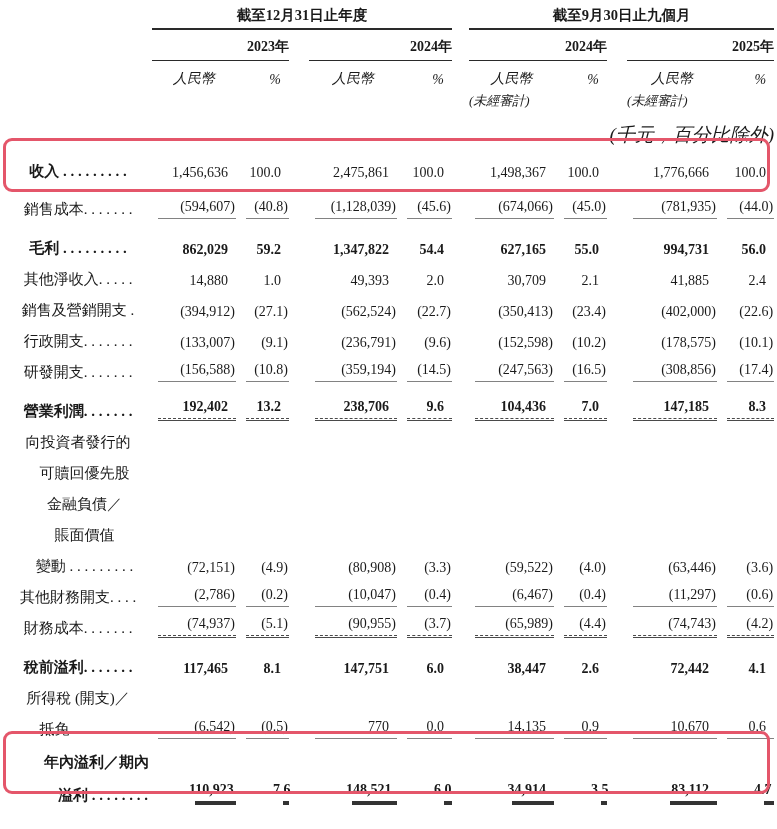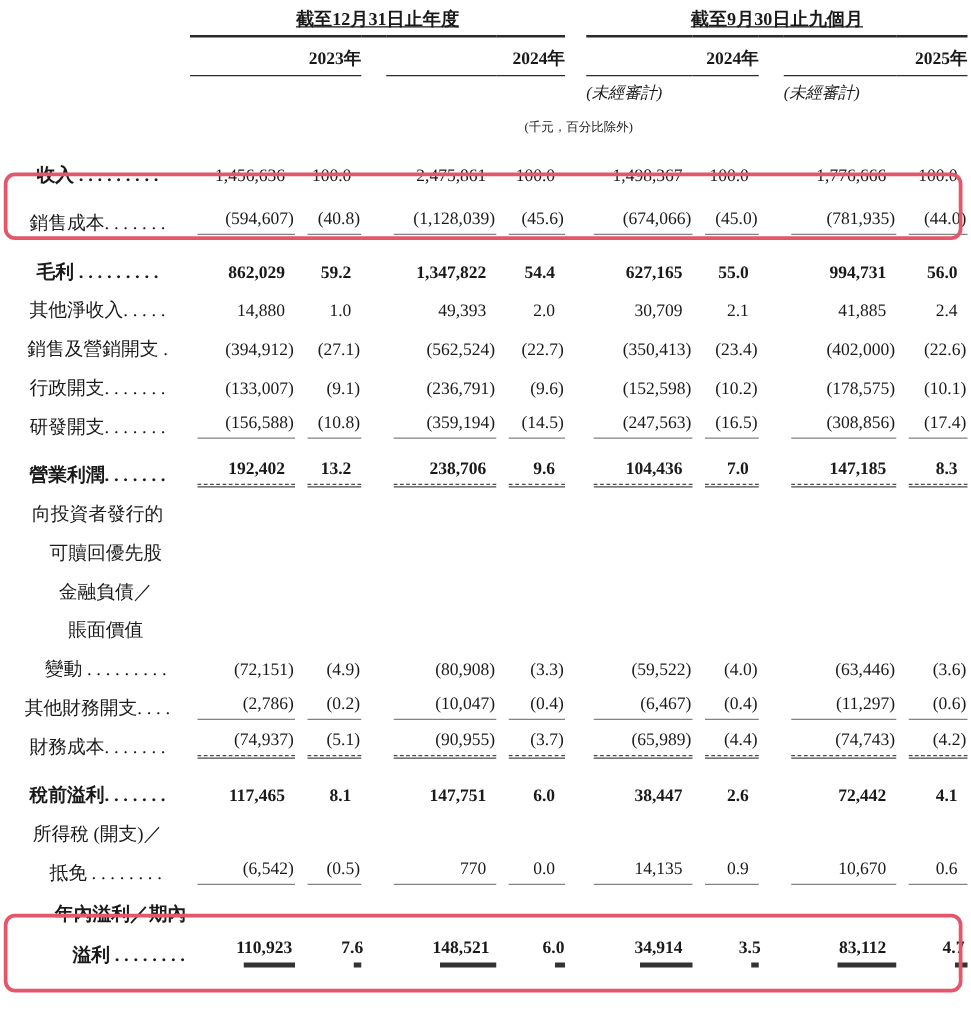--- a/index.html
+++ b/index.html
@@ -17,26 +17,26 @@
     table-layout:fixed;
     width:770px;
     margin:6px 0 0 4px;
   }
   col.c-lbl{width:148px} col.c-r1{width:84px} col.c-p1{width:53px}
   col.c-g1{width:20px}  col.c-r2{width:88px} col.c-p2{width:55px}
   col.c-g2{width:17px}  col.c-r3{width:85px} col.c-p3{width:53px}
   col.c-g3{width:20px}  col.c-r4{width:90px} col.c-p4{width:57px}
 
   thead th { font-weight:bold; vertical-align:bottom; }
-  th.grp { font-size:14.5px; border-bottom:2px solid #2a2a2a; padding-bottom:3px; text-align:center;text-decoration:underline; }
+  th.grp { font-size:14.5px; border-bottom:2px solid #2a2a2a; padding-bottom:3px; text-align:center; }
   th.yr  { font-size:14px; border-bottom:1.5px solid #2a2a2a; padding:8px 0 4px; text-align:right; }
   th.cur { font-weight:normal; font-style:italic; font-size:14px; padding-top:9px; text-align:center; }
   th.pct { font-weight:normal; font-style:italic; font-size:14px; padding-top:9px; text-align:right; padding-right:8px; }
   th.una { font-weight:normal; font-style:italic; font-size:13px; padding-top:4px; text-align:left; }
-  td.note { font-size:10px; text-align:center; padding-top:12px; height:34px; vertical-align:top; }
+  td.note { font-style:italic; font-size:19px; text-align:right; padding-top:12px; height:34px; vertical-align:top; }
 
   tbody td { vertical-align:bottom; font-size:14px; }
   tr.line td { height:31px; padding-bottom:2px; }
   tr.tot  td { height:39px; }
   tr.rev  td { height:42px; padding-bottom:9px; }
   tr.fin  td { height:33px;padding-left:37px; }
   td.lbl { font-size:15px; white-space:nowrap; overflow:hidden;text-align:center; }
   td.lbl .ind { padding-left:13px; display:inline-block; }
   tr.b td, td.lbl.lb { font-weight:bold; }
   td.val { text-align:right; }
@@ -85,20 +85,34 @@
         <th class="yr" colspan="2">2023年</th>
         <td></td>
         <th class="yr" colspan="2">2024年</th>
         <td></td>
         <th class="yr" colspan="2">2024年</th>
         <td></td>
         <th class="yr" colspan="2">2025年</th>
       </tr>
       <tr>
         <td></td>
+        <th class="cur">人民幣</th>
+        <th class="pct">%</th>
+        <td></td>
+        <th class="cur">人民幣</th>
+        <th class="pct">%</th>
+        <td></td>
+        <th class="cur">人民幣</th>
+        <th class="pct">%</th>
+        <td></td>
+        <th class="cur">人民幣</th>
+        <th class="pct">%</th>
+      </tr>
+      <tr>
+        <td></td>
         <td colspan="2"></td>
         <td></td>
         <td colspan="2"></td>
         <td></td>
         <th class="una" colspan="2">(未經審計)</th>
         <td></td>
         <th class="una" colspan="2">(未經審計)</th>
       </tr>
       <tr>
         <td></td>

